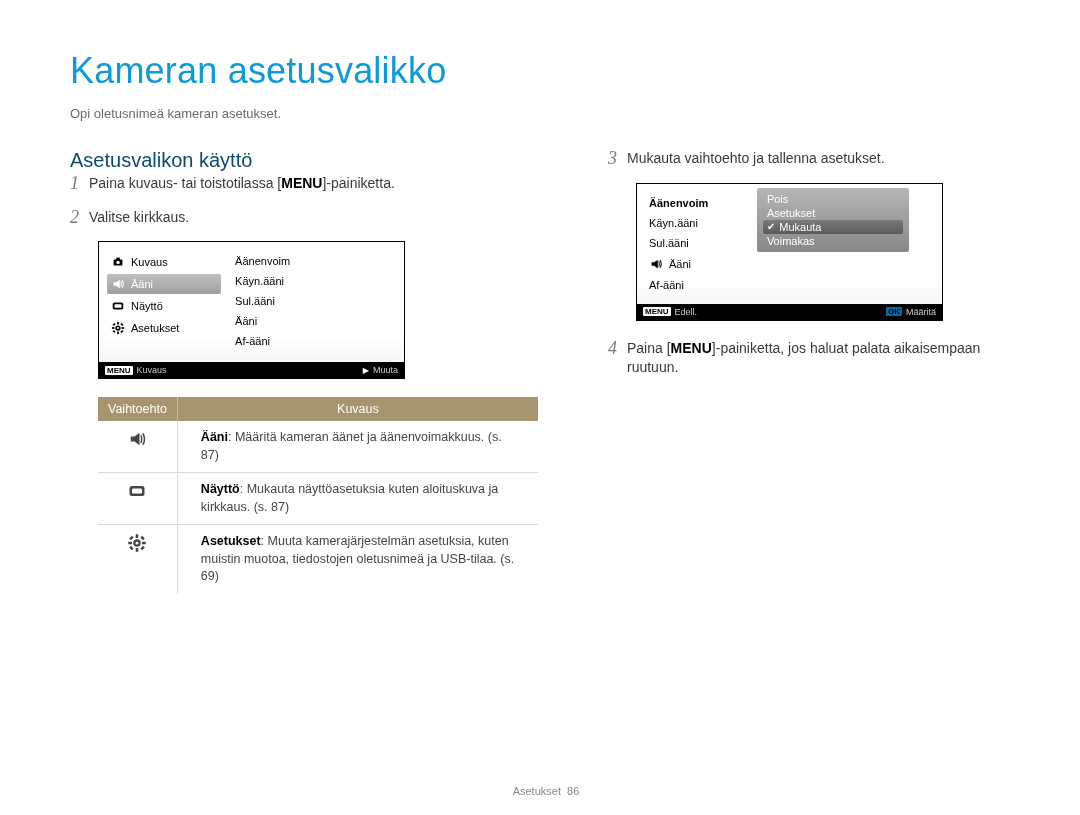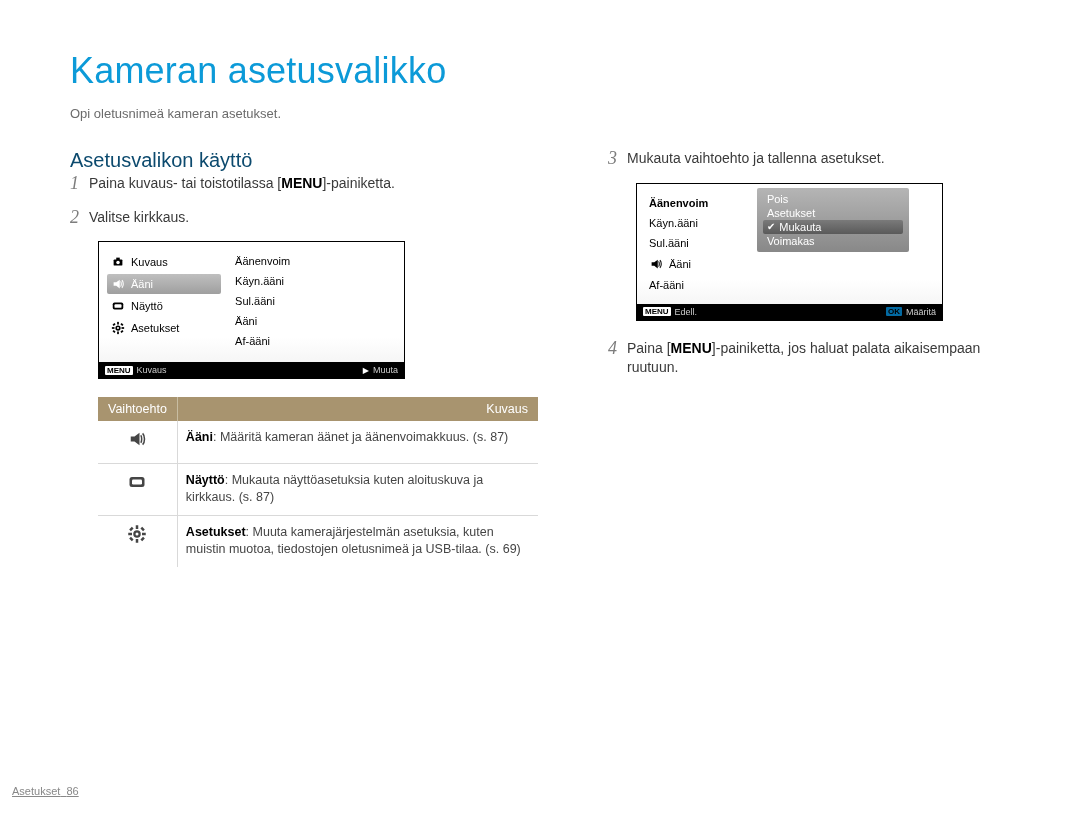--- a/index.html
+++ b/index.html
@@ -130,46 +130,46 @@
   .opt-table {
     margin-left: 28px;
     width: 440px;
     border-collapse: collapse;
     font-size: 12.5px;
   }
   .opt-table th {
     background: #a8946f;
     color: #fff;
     font-weight: 400;
-    text-align: right;
+    text-align: center;
     padding: 5px 10px;
     border-right: 1px solid #c8bda2;
   }
   .opt-table th:last-child { border-right: none; }
   .opt-table td {
     border-bottom: 1px solid #d9d9d9;
-    padding: 8px 8px;
+    padding: 8px 23px;
     vertical-align: top;
     color: #454545;
     line-height: 1.4;
   }
   .opt-table td:first-child {
     width: 64px; text-align: center; border-right: 1px solid #d9d9d9;
   }
   .opt-table tr:last-child td { border-bottom: none; }
   .opt-icon svg { width: 20px; height: 20px; }
   .desc-bold { font-weight: bold; color: #000; }
   
   .page-foot {
     position: absolute;
     bottom: 18px;
     left: 12px; right: 0;
+    text-align: center;
     font-size: 11px;
     color: #888;
-    text-decoration: underline;
   }
 </style>
 </head>
 <body>
 
 <svg width="0" height="0" style="position:absolute">
   <defs>
     <g id="ic-camera">
         <rect x="3" y="5" width="10" height="7" rx="1" fill="currentColor"></rect>
         <rect x="6" y="3" width="4" height="3" fill="currentColor"></rect>

